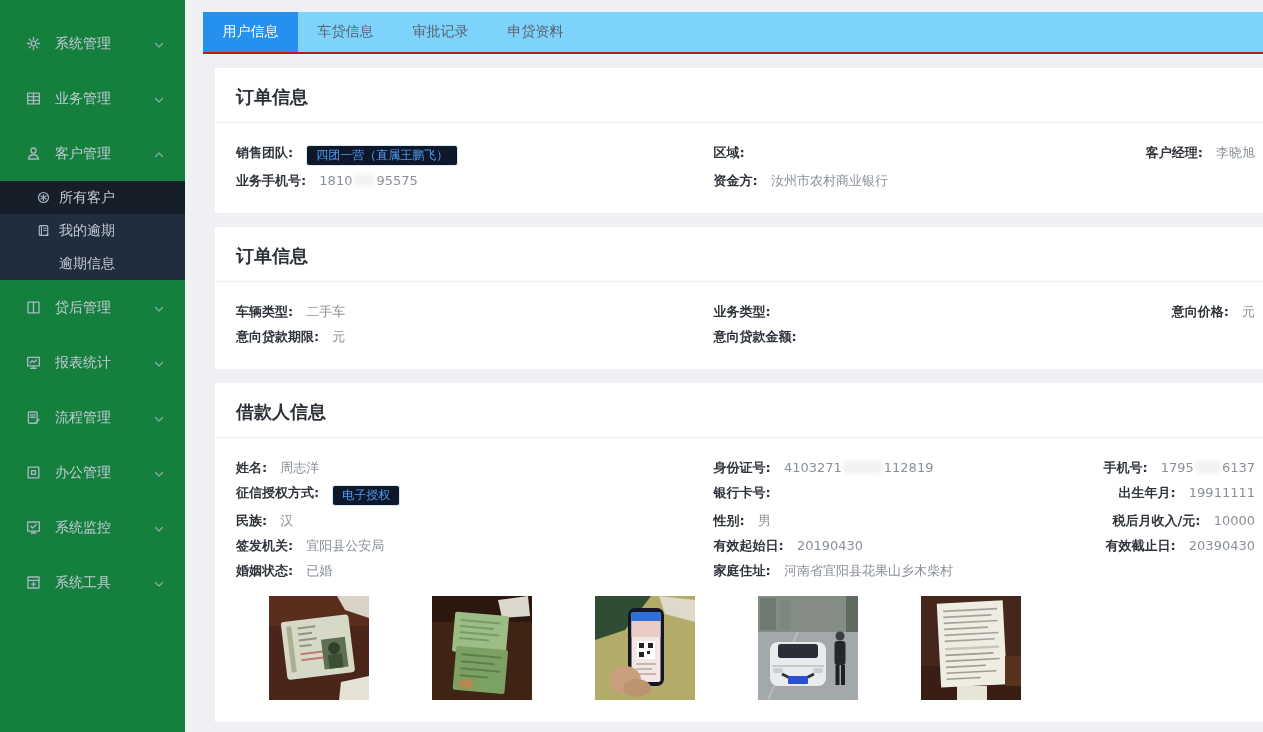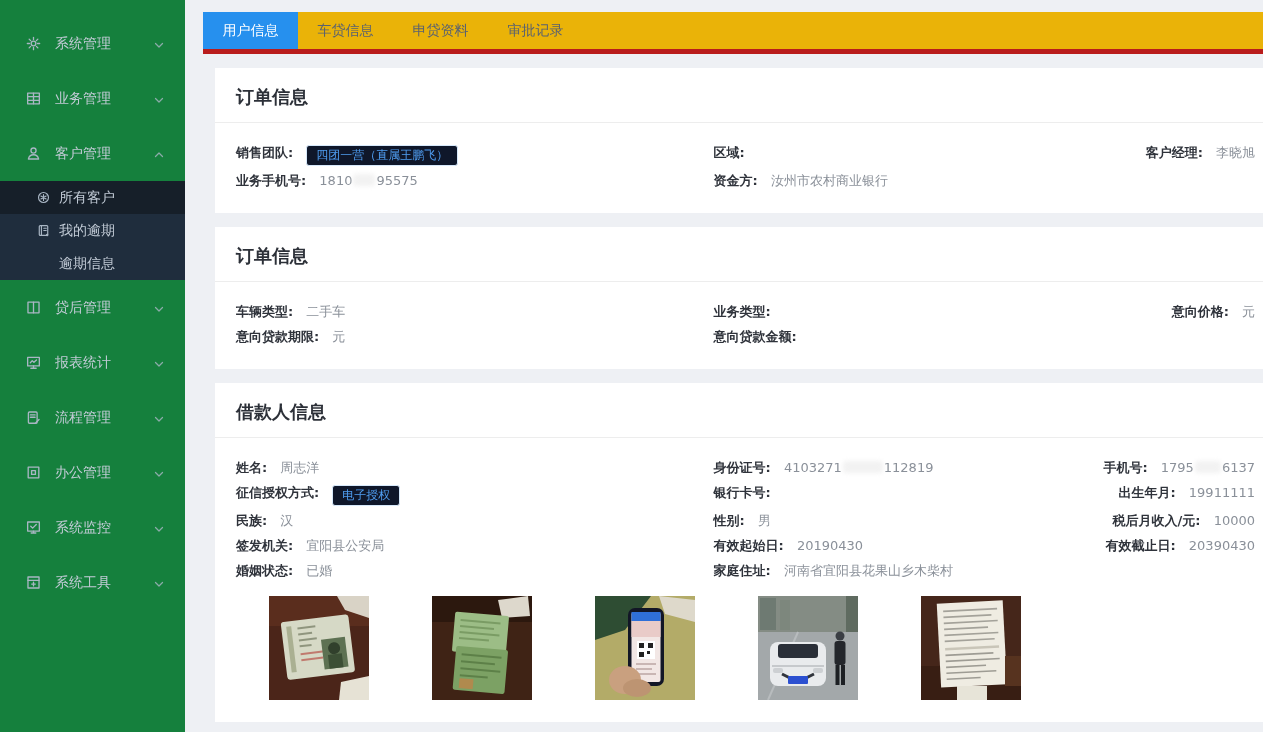--- a/index.html
+++ b/index.html
@@ -34,21 +34,21 @@
     padding-left: 36px; font-size: 14px; cursor: pointer; white-space: nowrap;
   }
   .sub-item .si { width: 15px; height: 15px; flex: 0 0 15px; margin-right: 8px; }
   .sub-item.active { background: #161f29; }
   .sub-item.noicon { padding-left: 59px; }
 
   
   .main { flex: 1; margin-left: 18px; display: flex; flex-direction: column; min-width: 0; }
   .tabbar {
     margin-top: 12px; height: 42px; flex: 0 0 42px;
-    background: #eab308; border-bottom: 5px solid #b91c1c;
+    background: #7dd3fc; border-bottom: 2px solid #b91c1c;
     display: flex;
   }
   .tab {
     width: 95px; display: flex; align-items: center; justify-content: center;
     font-size: 14px; color: #5a6270; cursor: pointer;
   }
   .tab.active { background: #2690ee; color: #ffffff; }
 
   .card { background: #ffffff; margin: 14px 0 0 12px; padding-bottom: 22px; }
   .card-title { font-size: 18px; font-weight: bold; color: #2c3038; padding: 17px 0 13px 21px; }
@@ -229,22 +229,22 @@
           </svg></span>
     </div>
 
   </aside>
 
   <main class="main">
 
     <div class="tabbar">
       <div class="tab active">用户信息</div>
       <div class="tab">车贷信息</div>
+      <div class="tab">审批记录</div>
       <div class="tab">申贷资料</div>
-      <div class="tab">审批记录</div>
     </div>
 
     <section class="card">
       <div class="card-title">订单信息</div>
       <div class="card-divider"></div>
       <div class="frow first">
         <div class="cell">
           <span class="flabel">销售团队:</span>
           <span class="tag">四团一营（直属王鹏飞）</span>
         </div>

